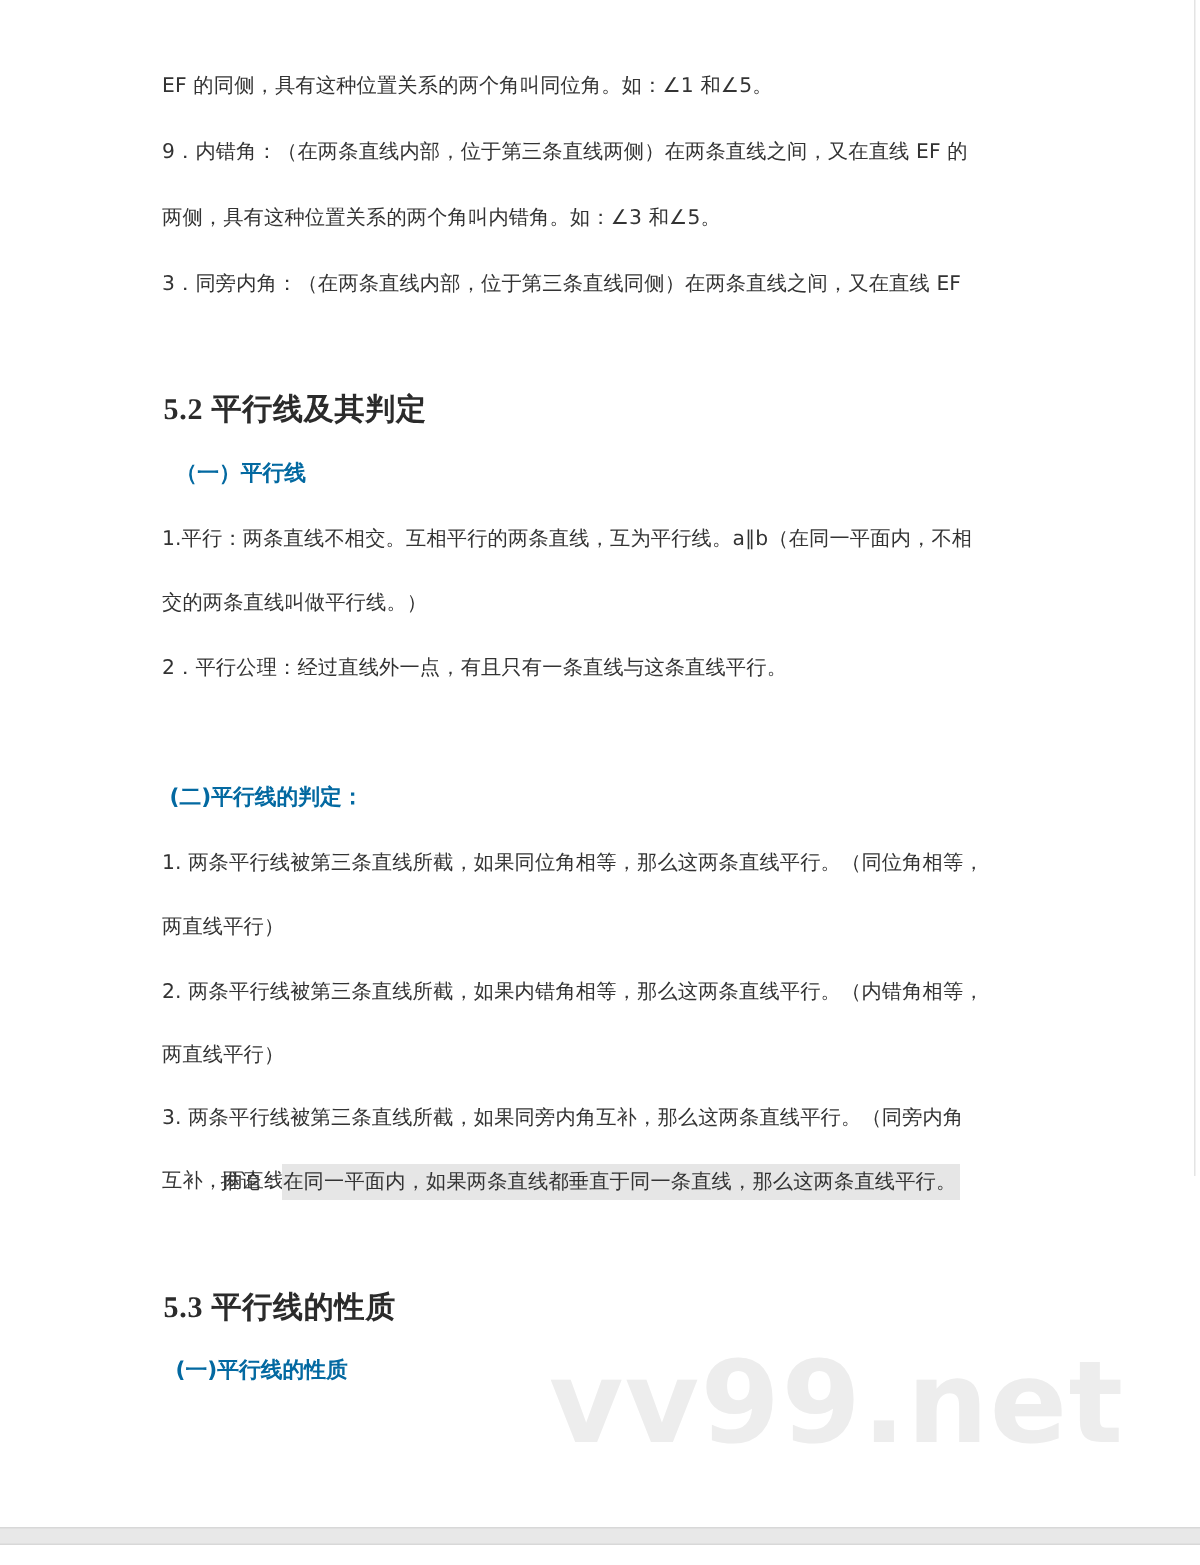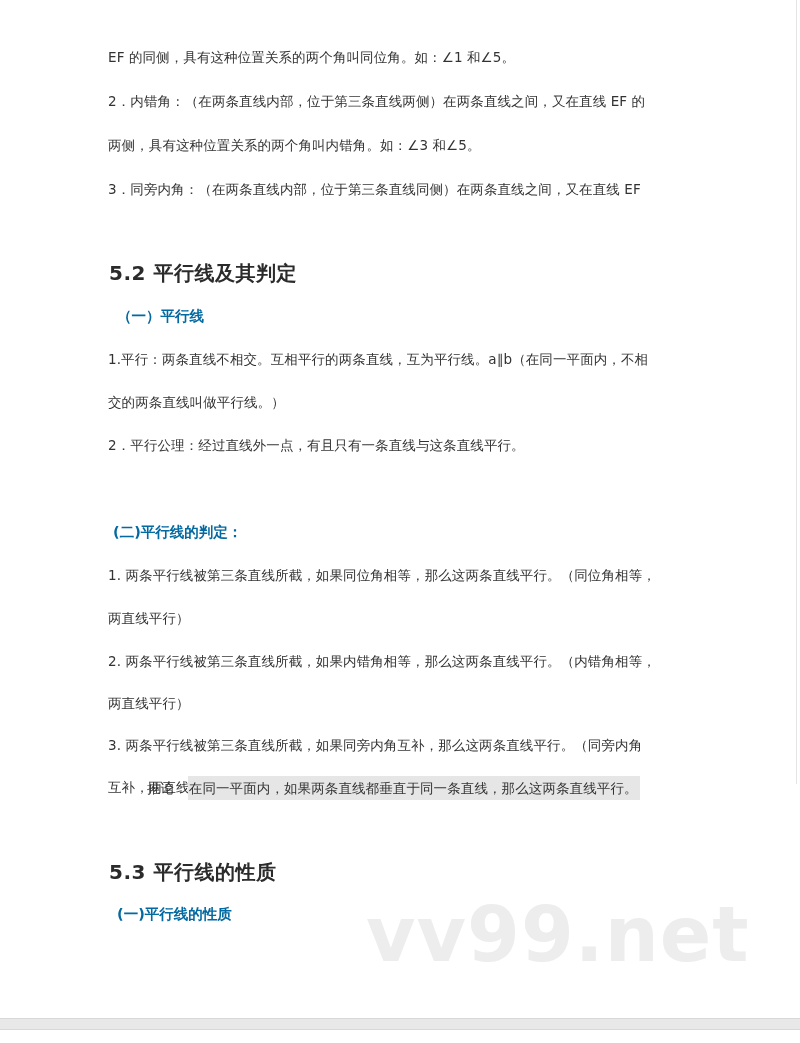--- a/index.html
+++ b/index.html
@@ -35,20 +35,21 @@
     }
     .h2 {
       position: absolute;
       left: 109px;
       font-size: 20px;
       font-weight: bold;
       line-height: 28px;
       color: #2b2b2b;
       white-space: nowrap;
       letter-spacing: 0.5px;
+      font-family: Liberation Serif, serif;
     }
     .h3 {
       position: absolute;
       left: 117px;
       font-size: 14.5px;
       font-weight: bold;
       line-height: 22px;
       color: #0369a1;
       white-space: nowrap;
     }
@@ -87,21 +88,21 @@
       height: 13px;
       background: #ffffff;
     }
   </style>
 </head>
 <body>
 
 <div class="page">
 
   <div class="line" style="top:47px;">EF 的同侧，具有这种位置关系的两个角叫同位角。如：∠1 和∠5。</div>
-  <div class="line" style="top:91px;">2．内错角：（在两条直线内部，位于第三条直线两侧）在两条直线之间，又在直线 EF 的</div>
+  <div class="line" style="top:91px;">9．内错角：（在两条直线内部，位于第三条直线两侧）在两条直线之间，又在直线 EF 的</div>
   <div class="line" style="top:135px;">两侧，具有这种位置关系的两个角叫内错角。如：∠3 和∠5。</div>
   <div class="line" style="top:179px;">3．同旁内角：（在两条直线内部，位于第三条直线同侧）在两条直线之间，又在直线 EF</div>
 
   <div class="h2" style="top:259px;">5.2  平行线及其判定</div>
 
   <div class="h3" style="top:305px;">（一）平行线</div>
 
   <div class="line" style="top:349px;">1.平行：两条直线不相交。互相平行的两条直线，互为平行线。a∥b（在同一平面内，不相</div>
   <div class="line" style="top:392px;">交的两条直线叫做平行线。）</div>
   <div class="line" style="top:435px;">2．平行公理：经过直线外一点，有且只有一条直线与这条直线平行。</div>

